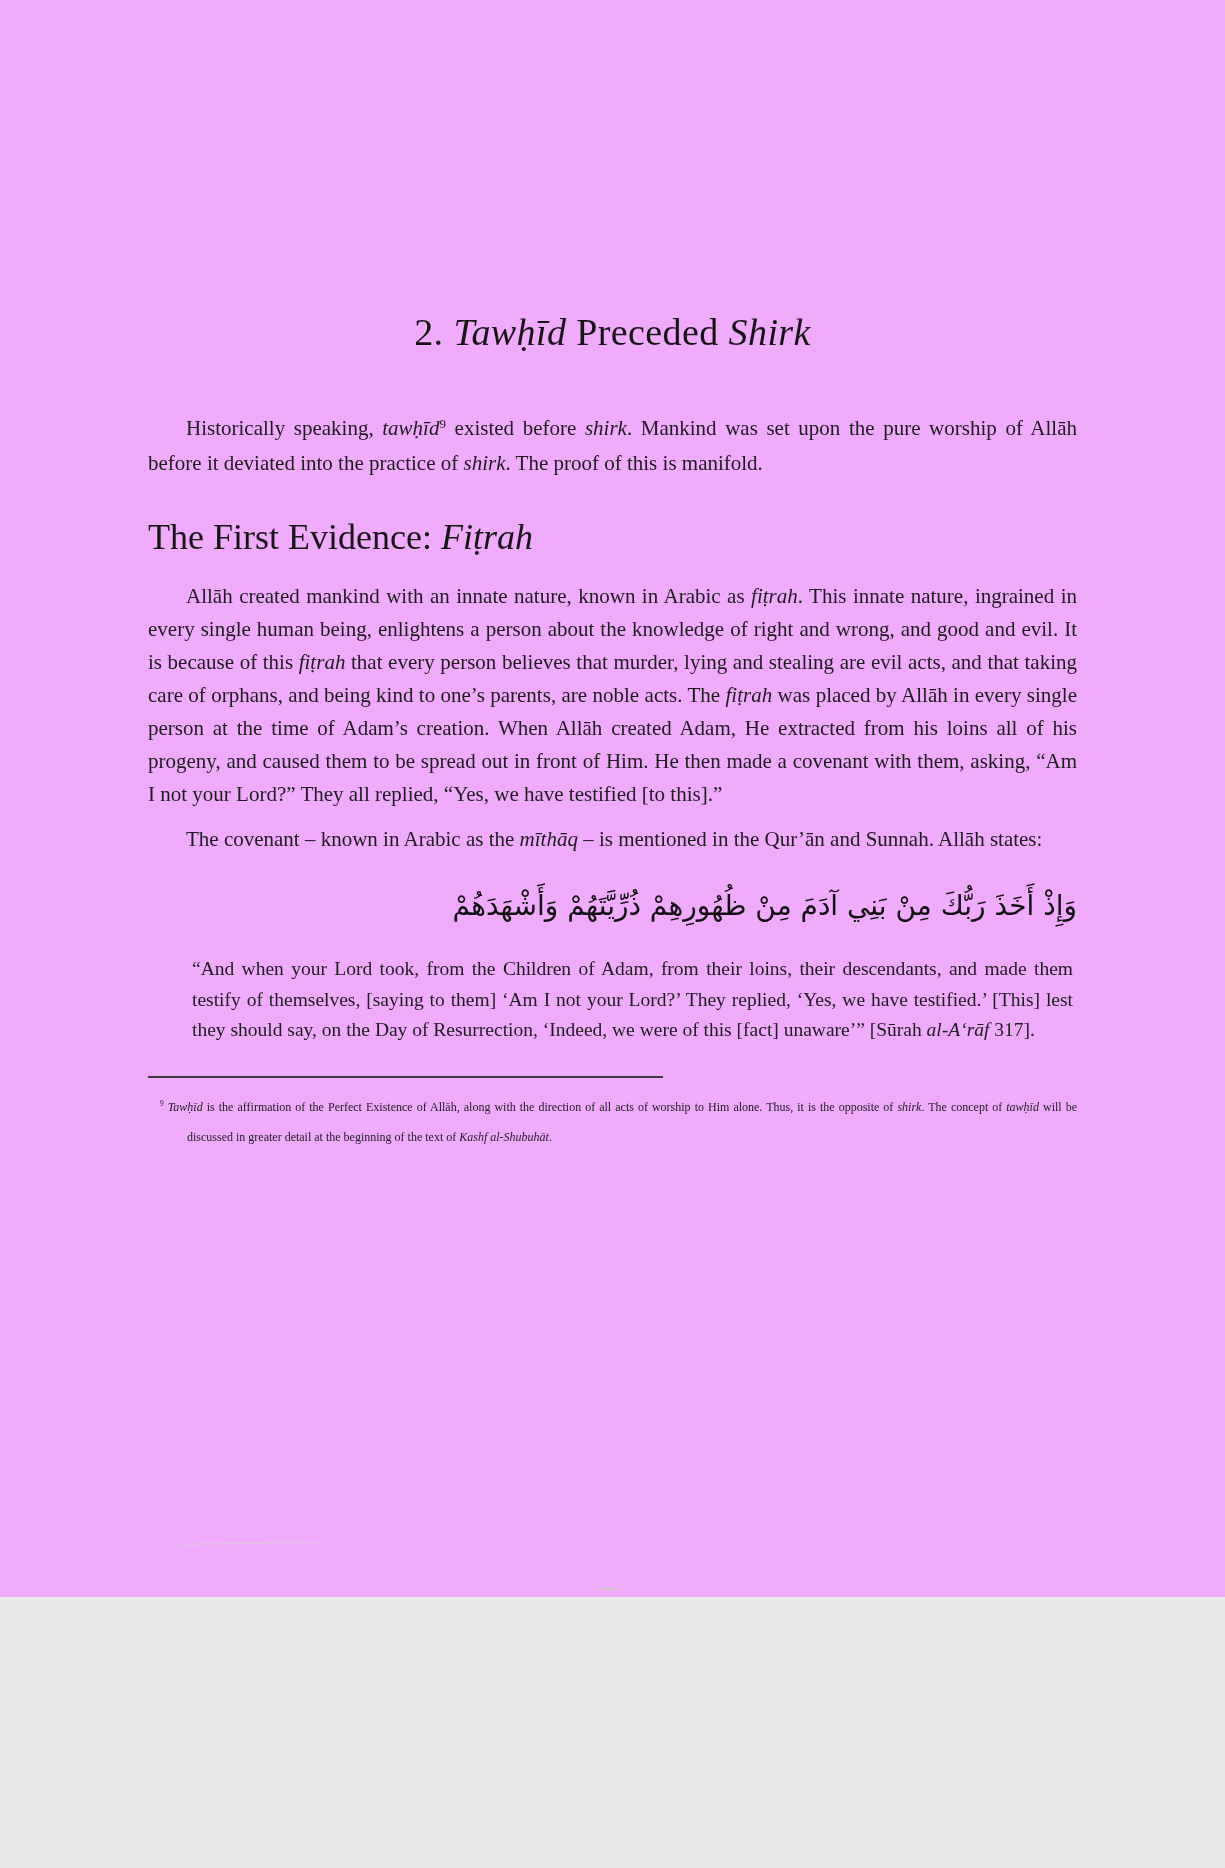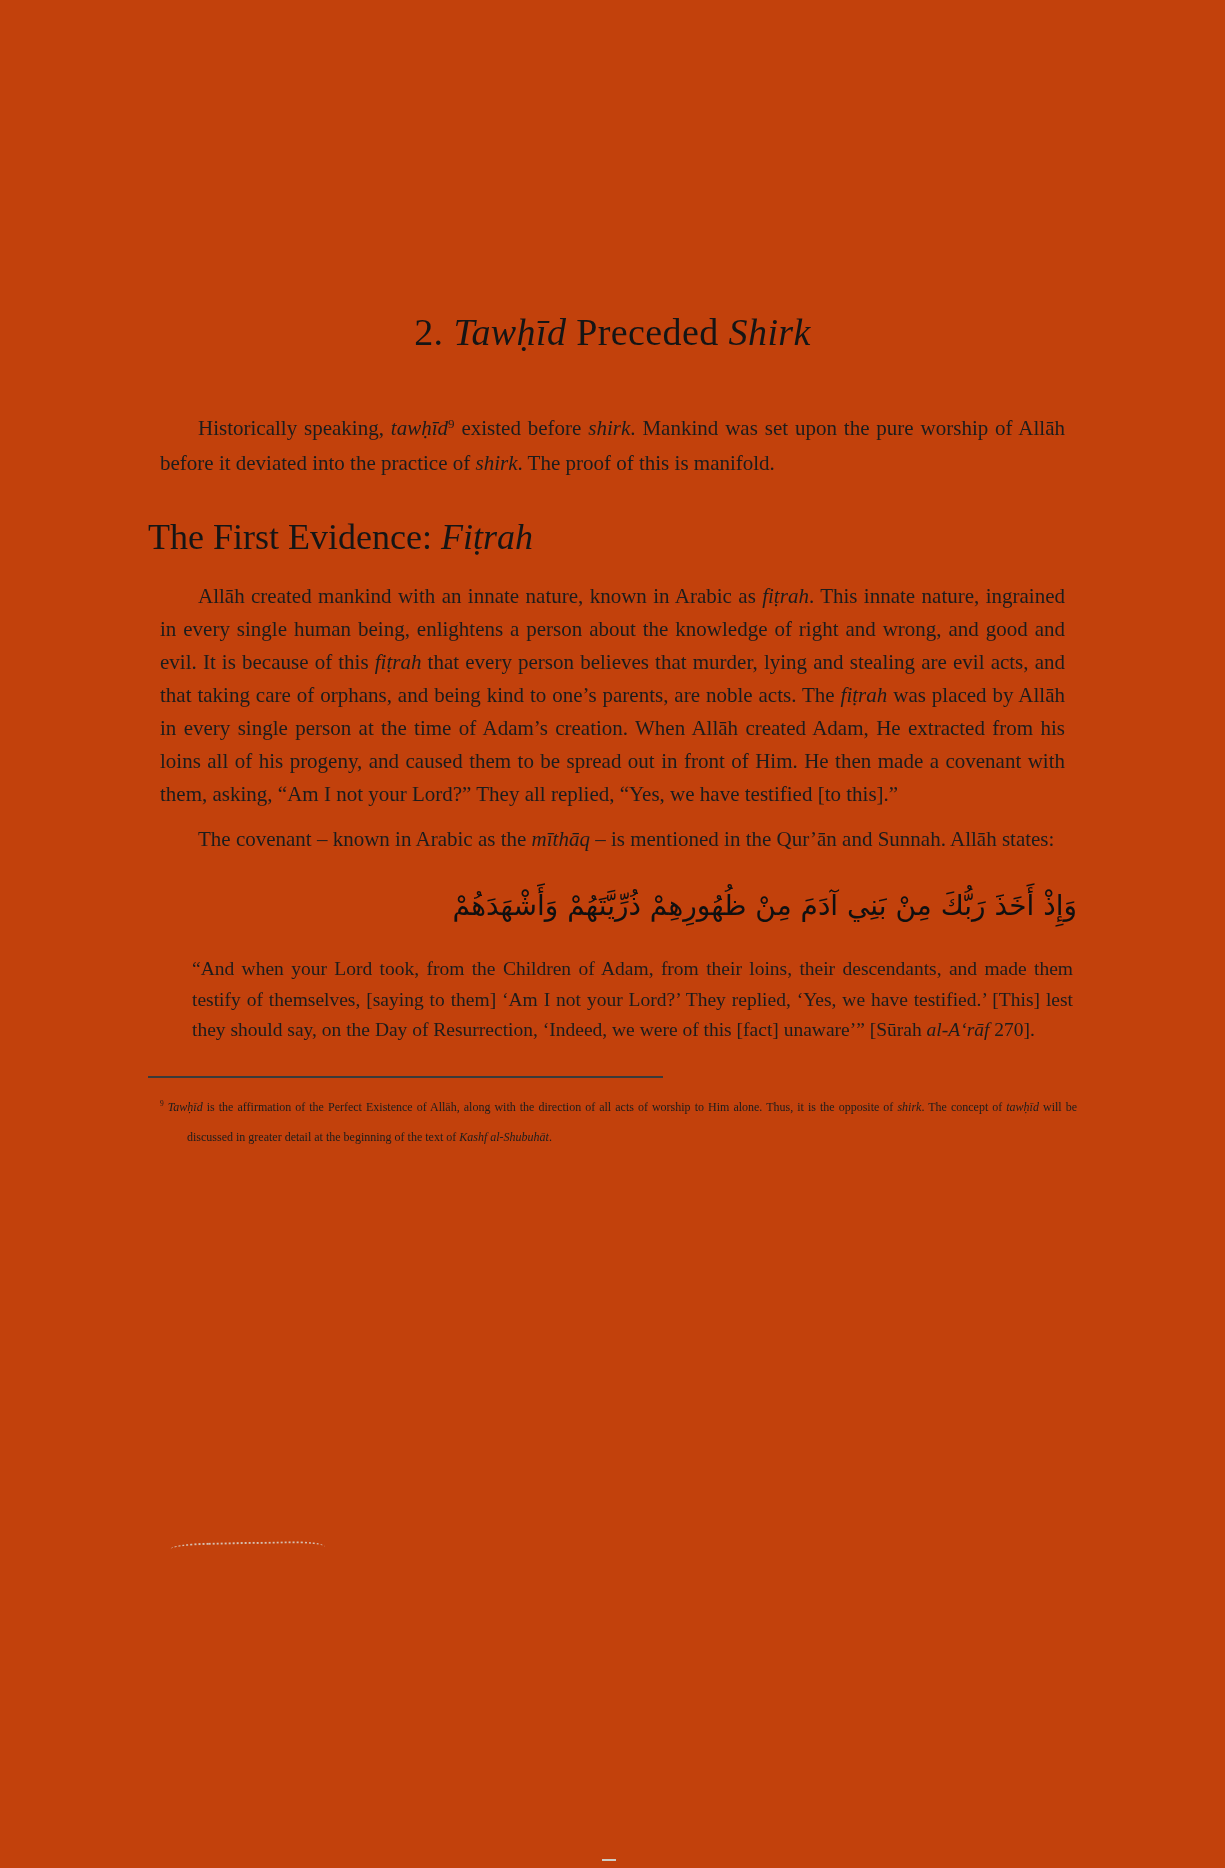--- a/index.html
+++ b/index.html
@@ -1,42 +1,42 @@
 <!DOCTYPE html>
 <html><head>
 <meta charset="utf-8">
 <style>
   html, body { margin: 0; padding: 0; background: #e9e9e9; }
   .page {
     position: relative;
     width: 1225px;
-    height: 1868px;
+    height: 1597px;
     margin: 0 auto;
-    background: #c2410c;
+    background: #f0abfc;
     font-family: "Liberation Serif", serif;
     color: #1c1c1c;
     overflow: hidden;
   }
   .content { padding: 310px 148px 0 148px; }
 
   .chapter-title {
     font-size: 38px;
     font-weight: 400;
     text-align: center;
     margin: 0 0 58px 0;
     letter-spacing: 0.4px;
     color: #151515;
   }
   .chapter-title em, .section-heading em { font-style: italic; }
 
   .body-para {
     font-size: 21px;
     line-height: 33px;
     text-align: justify;
-    margin: 12px;
+    margin: 0;
   }
   .indent { text-indent: 38px; }
   em { font-style: italic; }
   sup { font-size: 0.62em; vertical-align: baseline; position: relative; top: -0.55em; }
 
   .section-heading {
     font-size: 36px;
     font-weight: 400;
     margin: 36px 0 22px 0;
     color: #151515;
@@ -131,21 +131,21 @@
     <h2 class="section-heading"><span>The First Evidence: </span><em>Fiṭrah</em></h2>
 
     <p class="body-para indent p-fitrah"><span>Allāh created mankind with an innate nature, known in Arabic as </span><em>fiṭrah</em><span>. This innate nature, ingrained in every single human being, enlightens a person about the knowledge of right and wrong, and good and evil. It is because of this </span><em>fiṭrah</em><span> that every person believes that murder, lying and stealing are evil acts, and that taking care of orphans, and being kind to one’s parents, are noble acts. The </span><em>fiṭrah</em><span> was placed by Allāh in every single person at the time of Adam’s creation. When Allāh created Adam, He extracted from his loins all of his progeny, and caused them to be spread out in front of Him. He then made a covenant with them, asking, “Am I not your Lord?” They all replied, “Yes, we have testified [to this].”</span></p>
 
     <p class="body-para indent"><span>The covenant – known in Arabic as the </span><em>mīthāq</em><span> – is mentioned in the Qur’ān and Sunnah. Allāh states:</span></p>
 
     <div class="arabic-verse" dir="rtl">
       <div class="arabic-line">وَإِذْ أَخَذَ رَبُّكَ مِنْ بَنِي آدَمَ مِنْ ظُهُورِهِمْ ذُرِّيَّتَهُمْ وَأَشْهَدَهُمْ</div>
     </div>
 
-    <p class="quote-para"><span>“And when your Lord took, from the Children of Adam, from their loins, their descendants, and made them testify of themselves, [saying to them] ‘Am I not your Lord?’ They replied, ‘Yes, we have testified.’ [This] lest they should say, on the Day of Resurrection, ‘Indeed, we were of this [fact] unaware’” [Sūrah </span><em>al-A‘rāf</em><span> 270].</span></p>
+    <p class="quote-para"><span>“And when your Lord took, from the Children of Adam, from their loins, their descendants, and made them testify of themselves, [saying to them] ‘Am I not your Lord?’ They replied, ‘Yes, we have testified.’ [This] lest they should say, on the Day of Resurrection, ‘Indeed, we were of this [fact] unaware’” [Sūrah </span><em>al-A‘rāf</em><span> 317].</span></p>
 
     <div class="footnote-rule"></div>
 
     <p class="footnote"><sup>9</sup><span> </span><em>Tawḥīd</em><span> is the affirmation of the Perfect Existence of Allāh, along with the direction of all acts of worship to Him alone. Thus, it is the opposite of </span><em>shirk</em><span>. The concept of </span><em>tawḥīd</em><span> will be discussed in greater detail at the beginning of the text of </span><em>Kashf al-Shubuhāt</em><span>.</span></p>
 
   </div>
 
   <div class="scan-artifact"></div>
 
 

